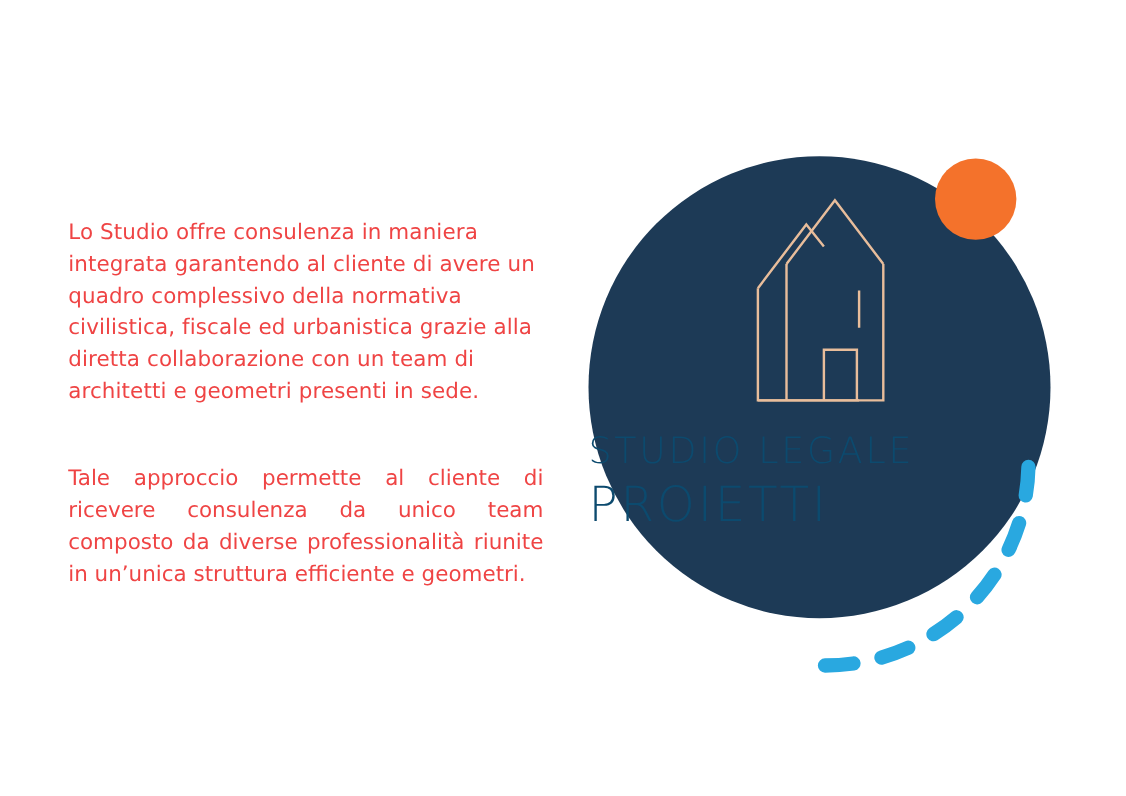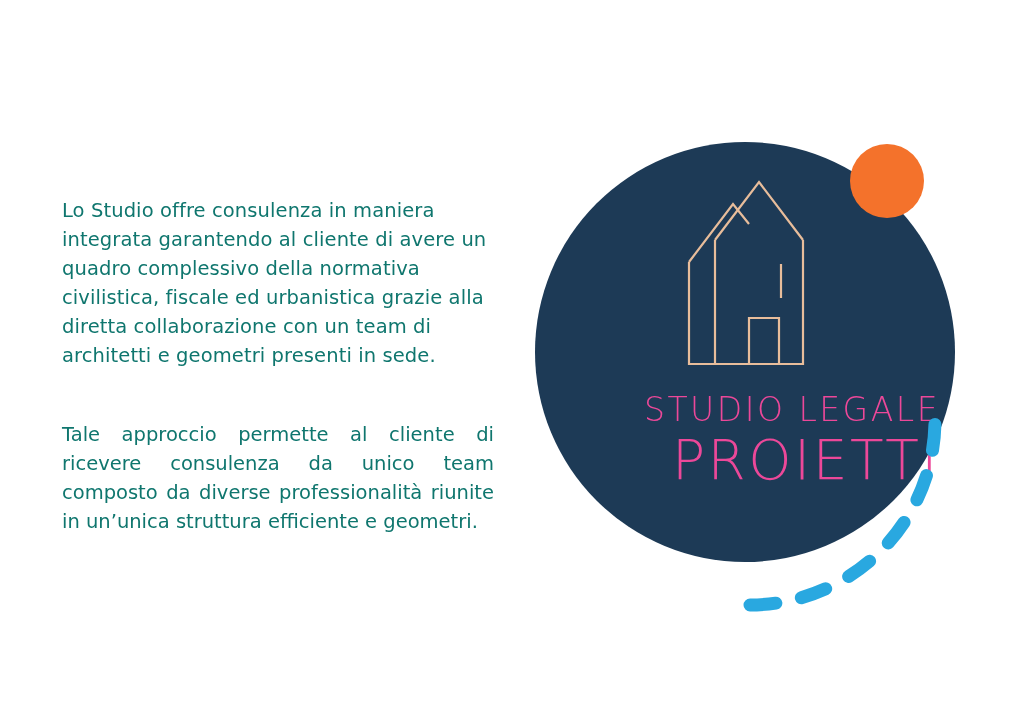--- a/index.html
+++ b/index.html
@@ -16,21 +16,21 @@
   }
 
   
   .text-column {
     position: absolute;
     left: 62px;
     top: 196px;
     width: 432px;
   }
   .para {
-    color: #0f766e;
+    color: #ef4444;
     font-size: 19.5px;
     line-height: 29px;
     margin: 0;
     font-family: "DejaVu Sans", sans-serif;
   }
   .para.first {
     text-align: left;
     letter-spacing: 0.1px;
   }
   .para.second {
@@ -70,35 +70,35 @@
     position: absolute;
     left: 155px;
     top: 48px;
     width: 150px;
     height: 220px;
   }
 
   
   .wordmark {
     position: absolute;
-    left: 0;
+    left: 15px;
     top: 270px;
     width: 420px;
-    text-align: right;
-    color: #ec4899;
+    text-align: left;
+    color: #0c4a6e;
     font-family: "DejaVu Sans", sans-serif;
     font-weight: 300;
   }
   .wordmark .line1 {
     font-size: 33px;
     letter-spacing: 2.5px;
     line-height: 40px;
   }
   .wordmark .line2 {
-    font-size: 55px;
+    font-size: 44px;
     letter-spacing: 2.5px;
     line-height: 56px;
     margin-top: 2px;
   }
 
   
   .dashes {
     position: absolute;
     left: 210px;
     top: 280px;

